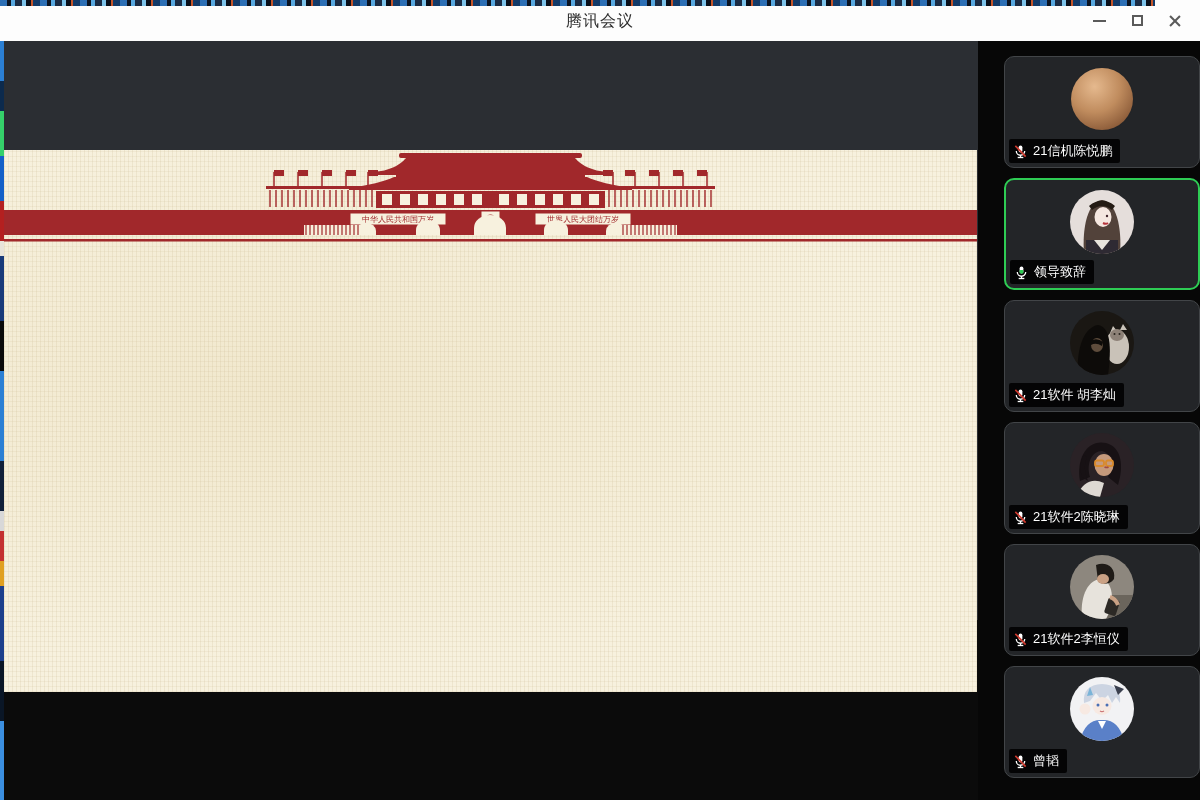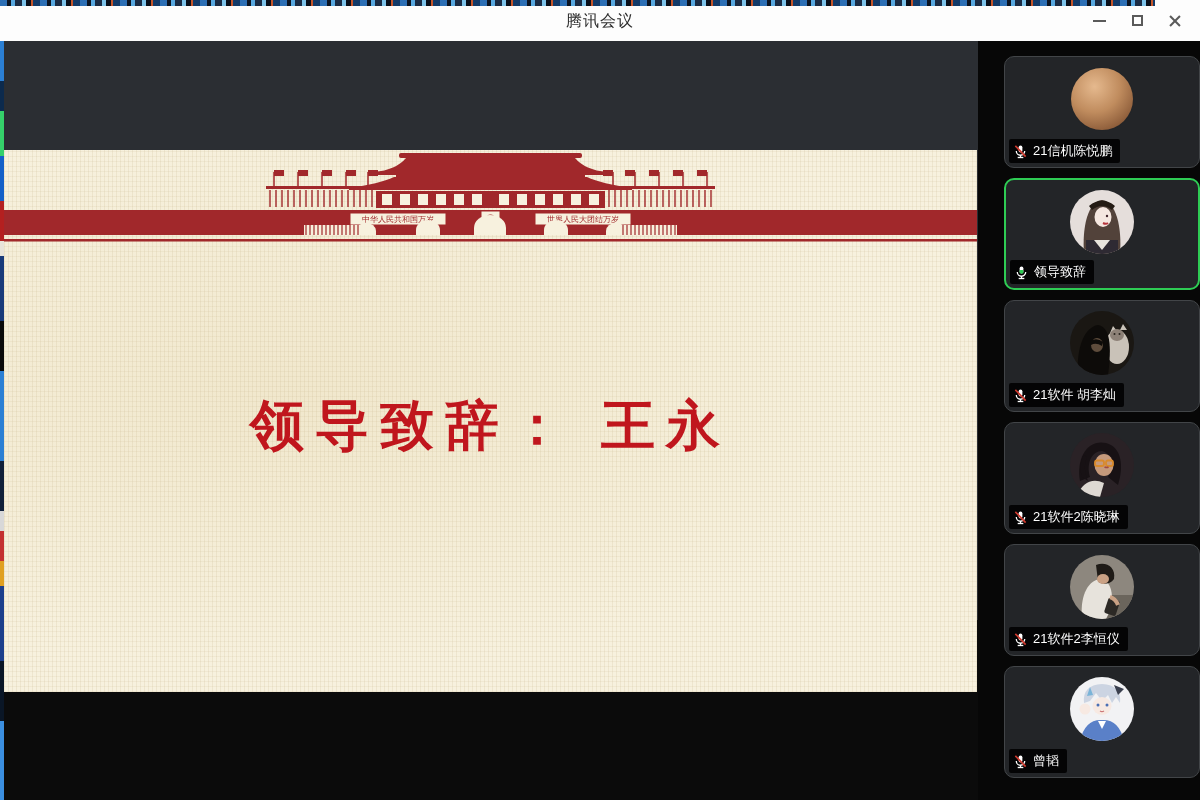--- a/index.html
+++ b/index.html
@@ -142,21 +142,20 @@
         <rect x="300" y="75" width="56" height="10" fill="#f7f1de"></rect>
         <rect x="617" y="75" width="56" height="10" fill="#f7f1de"></rect>
         <g stroke="#a1282b" stroke-width="1.2">
           <path d="M302,75 v10 M306,75 v10 M310,75 v10 M314,75 v10 M318,75 v10 M322,75 v10 M326,75 v10 M330,75 v10 M334,75 v10 M338,75 v10 M342,75 v10 M346,75 v10 M350,75 v10 M354,75 v10"></path>
           <path d="M619,75 v10 M623,75 v10 M627,75 v10 M631,75 v10 M635,75 v10 M639,75 v10 M643,75 v10 M647,75 v10 M651,75 v10 M655,75 v10 M659,75 v10 M663,75 v10 M667,75 v10 M671,75 v10"></path>
         </g>
       </g>
 
       <rect x="0" y="89" width="973" height="2.5" fill="#a1282b"></rect>
     </svg>
-    <div class="slide-title">领导致辞： 王永</div>
   </div>
 
 </div>
 
 <div class="left-noise"></div>
 
 <div class="sidebar">
 
   <div class="tile">
     <div class="avatar">

